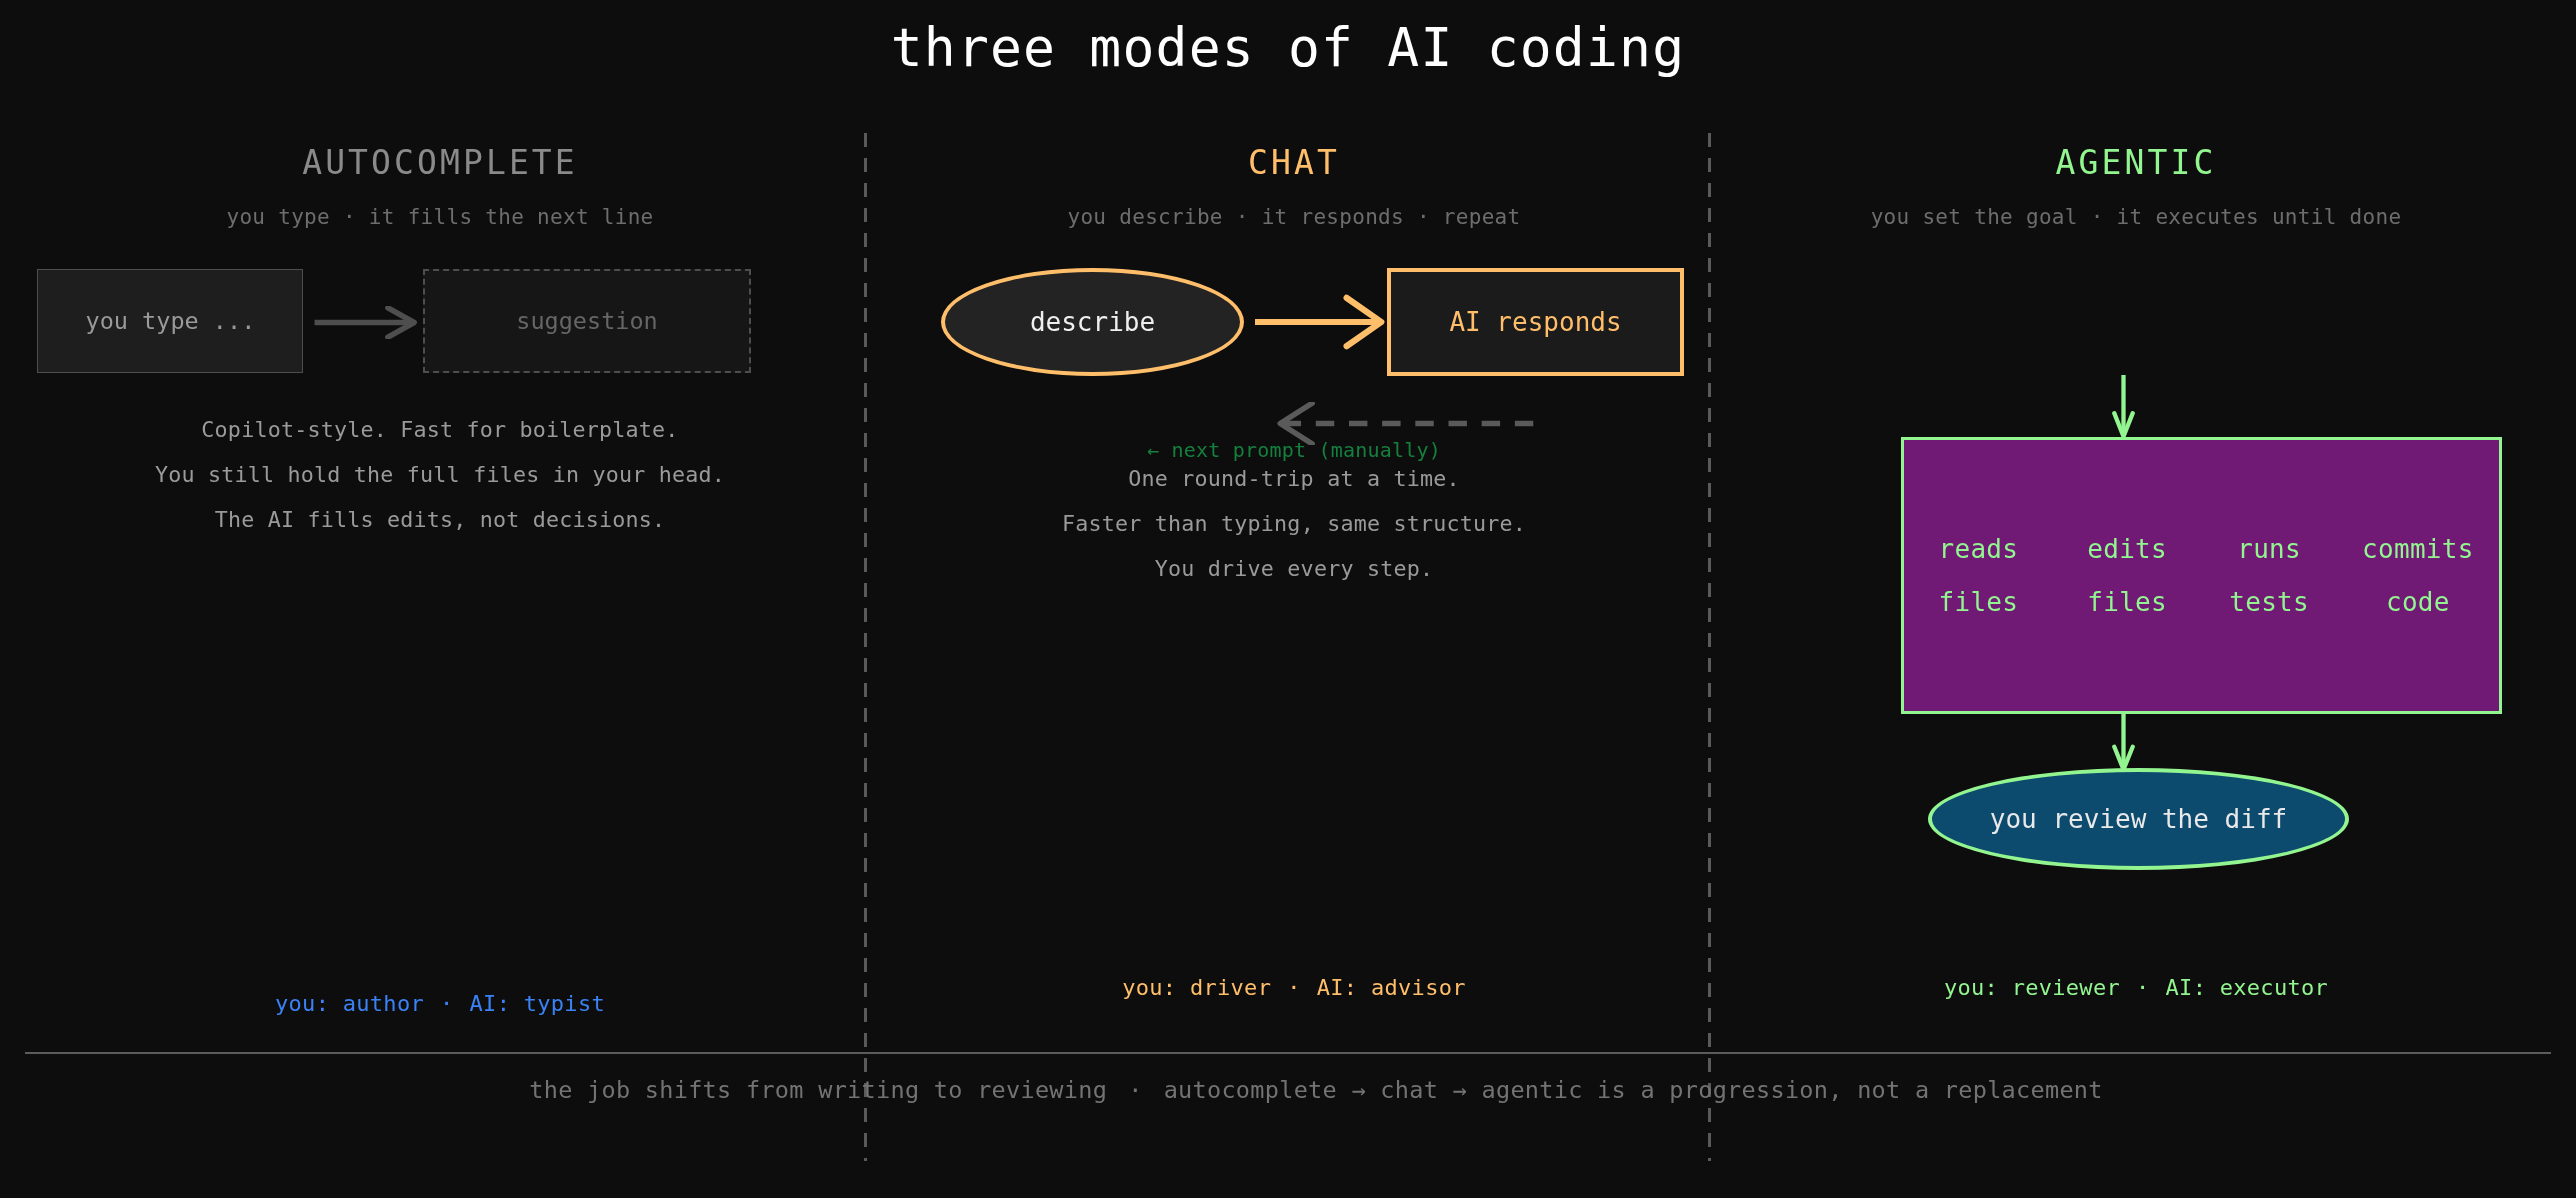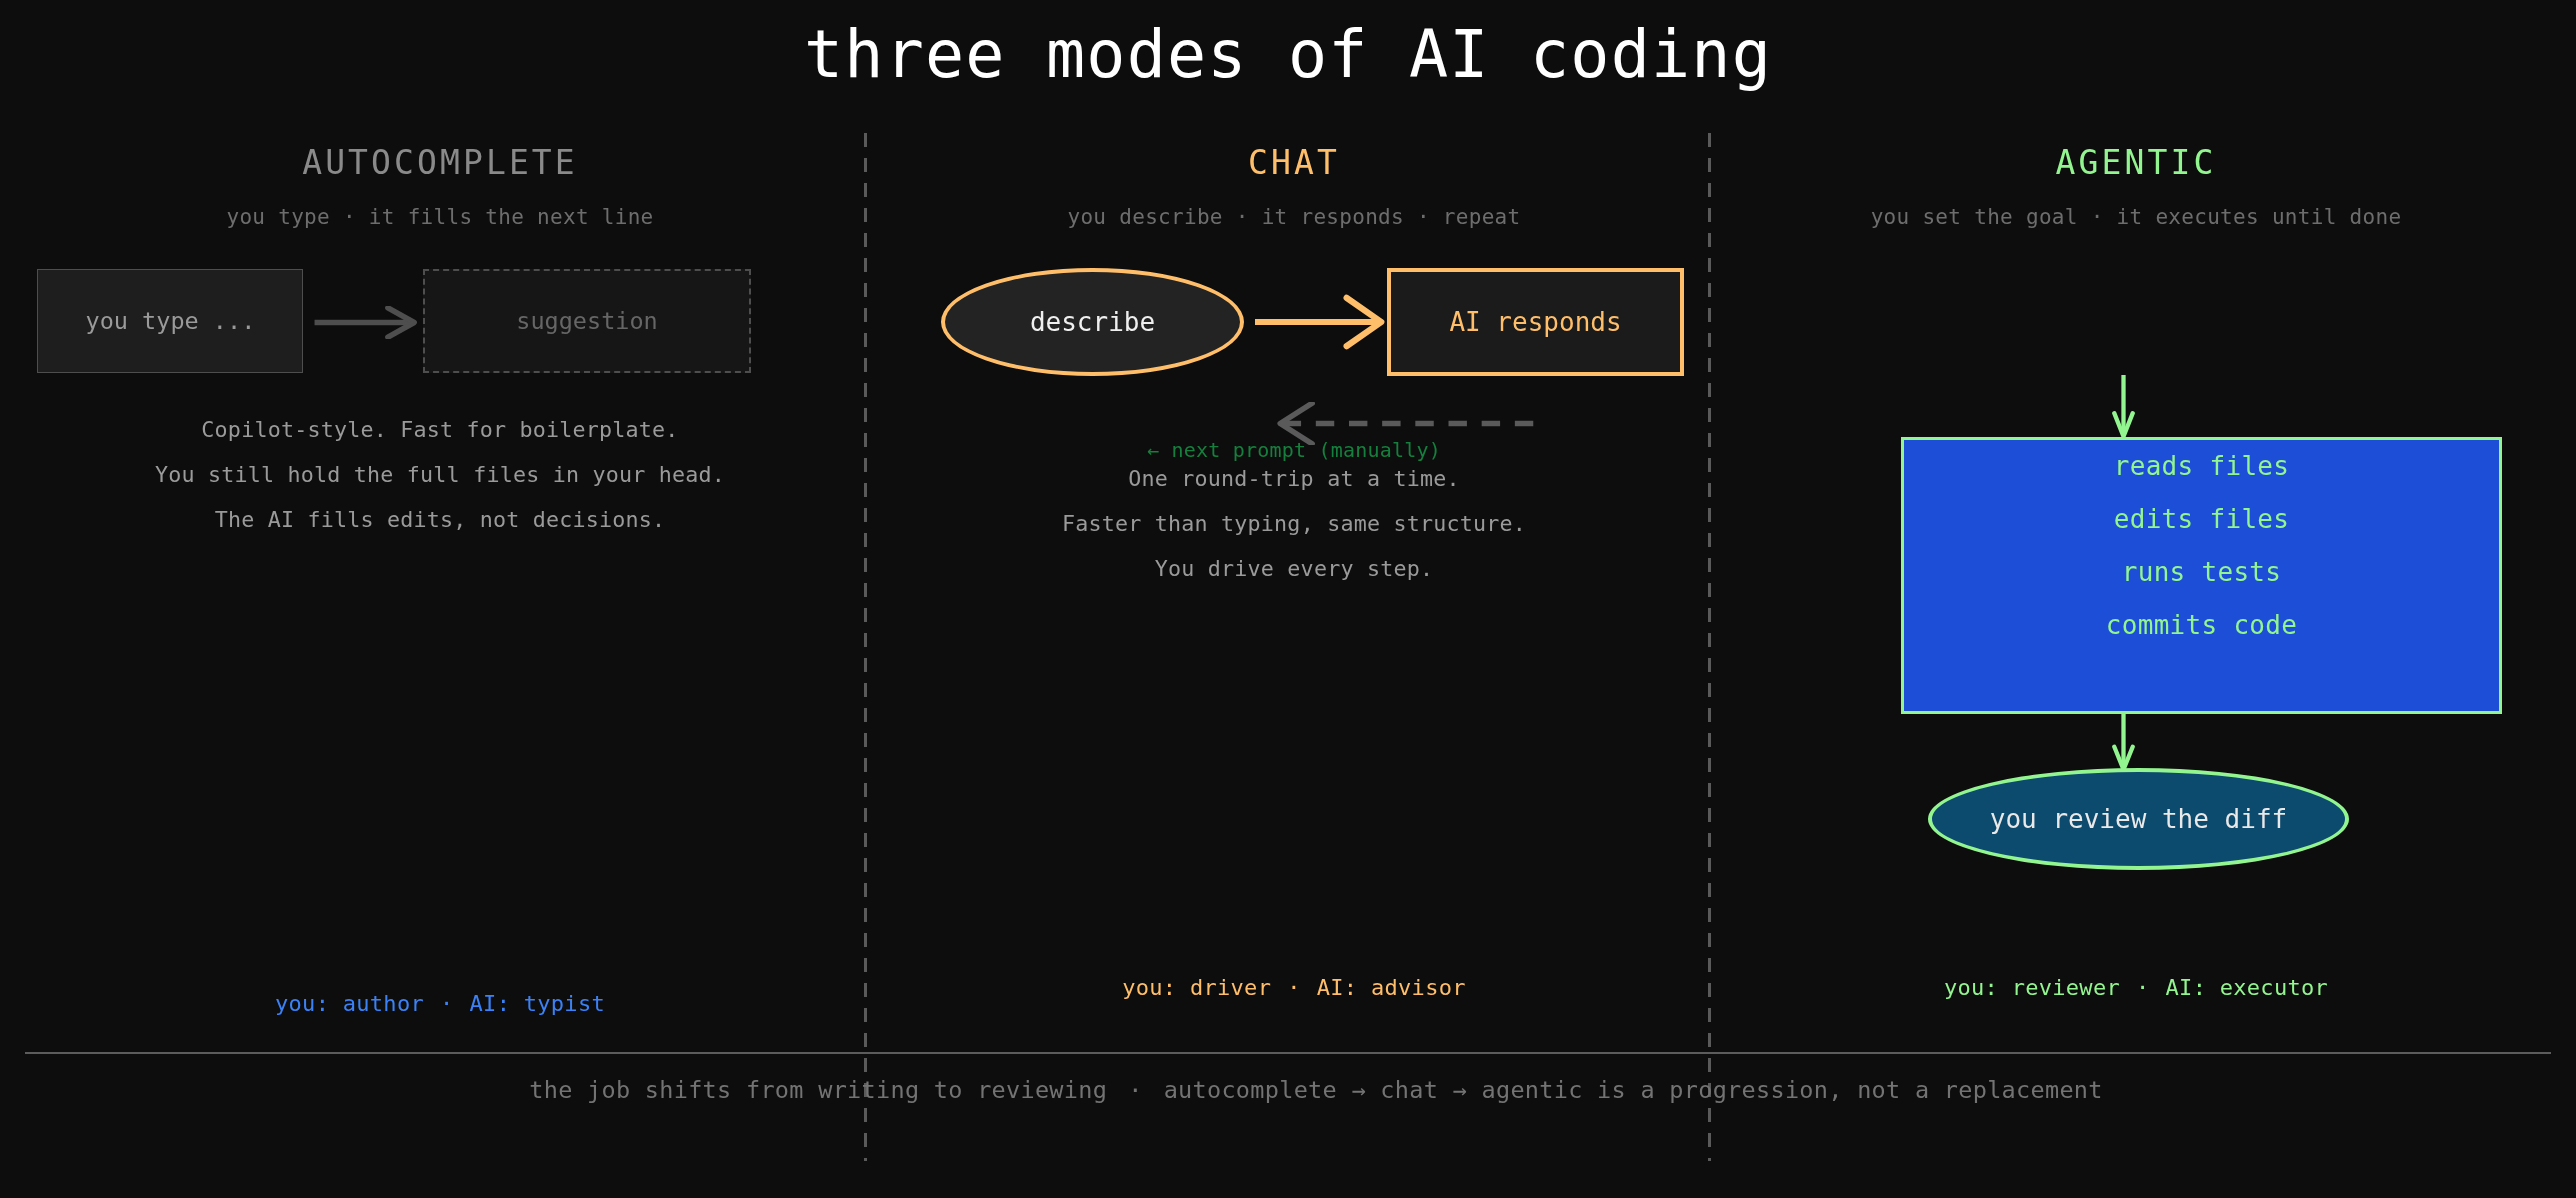--- a/index.html
+++ b/index.html
@@ -20,21 +20,21 @@
     inset: 0;
   }
 
   
   .page-title {
     position: absolute;
     top: 17.3px;
     left: 0;
     width: 100%;
     text-align: center;
-    font-size: 65px;
+    font-size: 53px;
     letter-spacing: 1.2px;
     color: #ffffff;
     font-weight: 400;
   }
 
   
   .vdiv {
     position: absolute;
     top: 133px;
     width: 2.5px;
@@ -219,24 +219,25 @@
     color: #93f58f;
     box-sizing: border-box;
   }
   .box-actions {
     position: absolute;
     left: 180px;
     top: 185px;
     width: 601px;
     height: 277px;
     border: 3.7px solid #93f58f;
-    background: #1d4ed8;
-    display: flex;
-    flex-direction: column;
-    align-items: center;
+    background: #701a75;
+    display: flex;
+    flex-direction: row;
+    align-items: center;
+    justify-content: center;
     box-sizing: border-box;
   }
   .box-actions .line {
     font-size: 26px;
     color: #93f58f;
     line-height: 53px;
     letter-spacing: 0.3px;
   }
   .ellipse-review {
     position: absolute;

